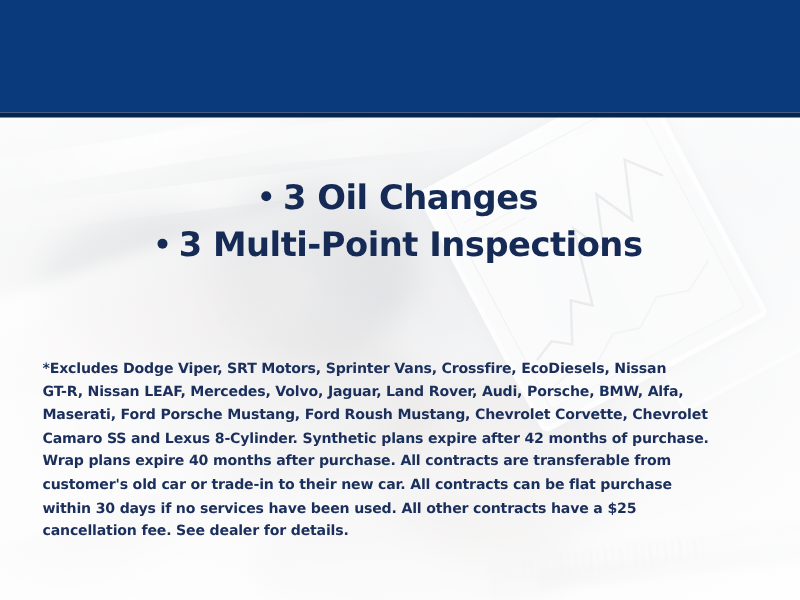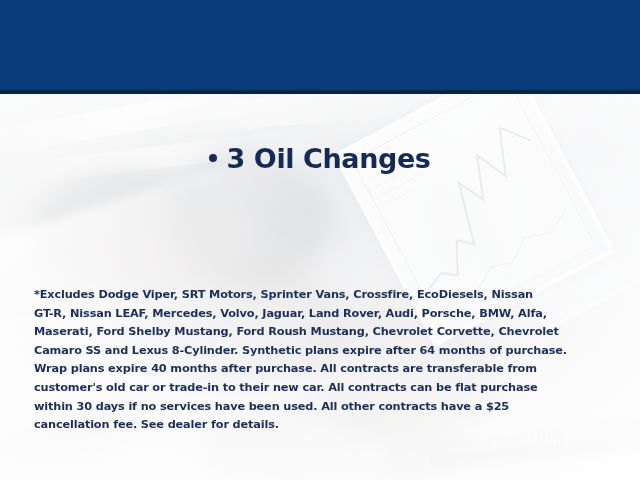--- a/index.html
+++ b/index.html
@@ -302,27 +302,28 @@
   <div class="banner-rule"></div>
   <div class="banner-title">
       <span>ExtraCare Package</span>
       <span class="star">*</span>
     </div>
 
   <div class="content">
 
     <div class="benefits">
       <div class="benefit"><span class="dot"></span><span>3 Oil Changes</span></div>
+      <div class="benefit"><span class="dot"></span><span>3 Multi-Point Inspections</span></div>
     </div>
 
     <div class="disclaimer">
       <span class="ln">*Excludes Dodge Viper, SRT Motors, Sprinter Vans, Crossfire, EcoDiesels, Nissan</span>
       <span class="ln">GT-R, Nissan LEAF, Mercedes, Volvo, Jaguar, Land Rover, Audi, Porsche, BMW, Alfa,</span>
-      <span class="ln">Maserati, Ford Shelby Mustang, Ford Roush Mustang, Chevrolet Corvette, Chevrolet</span>
-      <span class="ln">Camaro SS and Lexus 8-Cylinder. Synthetic plans expire after 64 months of purchase.</span>
+      <span class="ln">Maserati, Ford Porsche Mustang, Ford Roush Mustang, Chevrolet Corvette, Chevrolet</span>
+      <span class="ln">Camaro SS and Lexus 8-Cylinder. Synthetic plans expire after 42 months of purchase.</span>
       <span class="ln">Wrap plans expire 40 months after purchase. All contracts are transferable from</span>
       <span class="ln">customer's old car or trade-in to their new car. All contracts can be flat purchase</span>
       <span class="ln">within 30 days if no services have been used. All other contracts have a $25</span>
       <span class="ln">cancellation fee. See dealer for details.</span>
     </div>
 
   </div>
 </div>
 
 </body></html>

